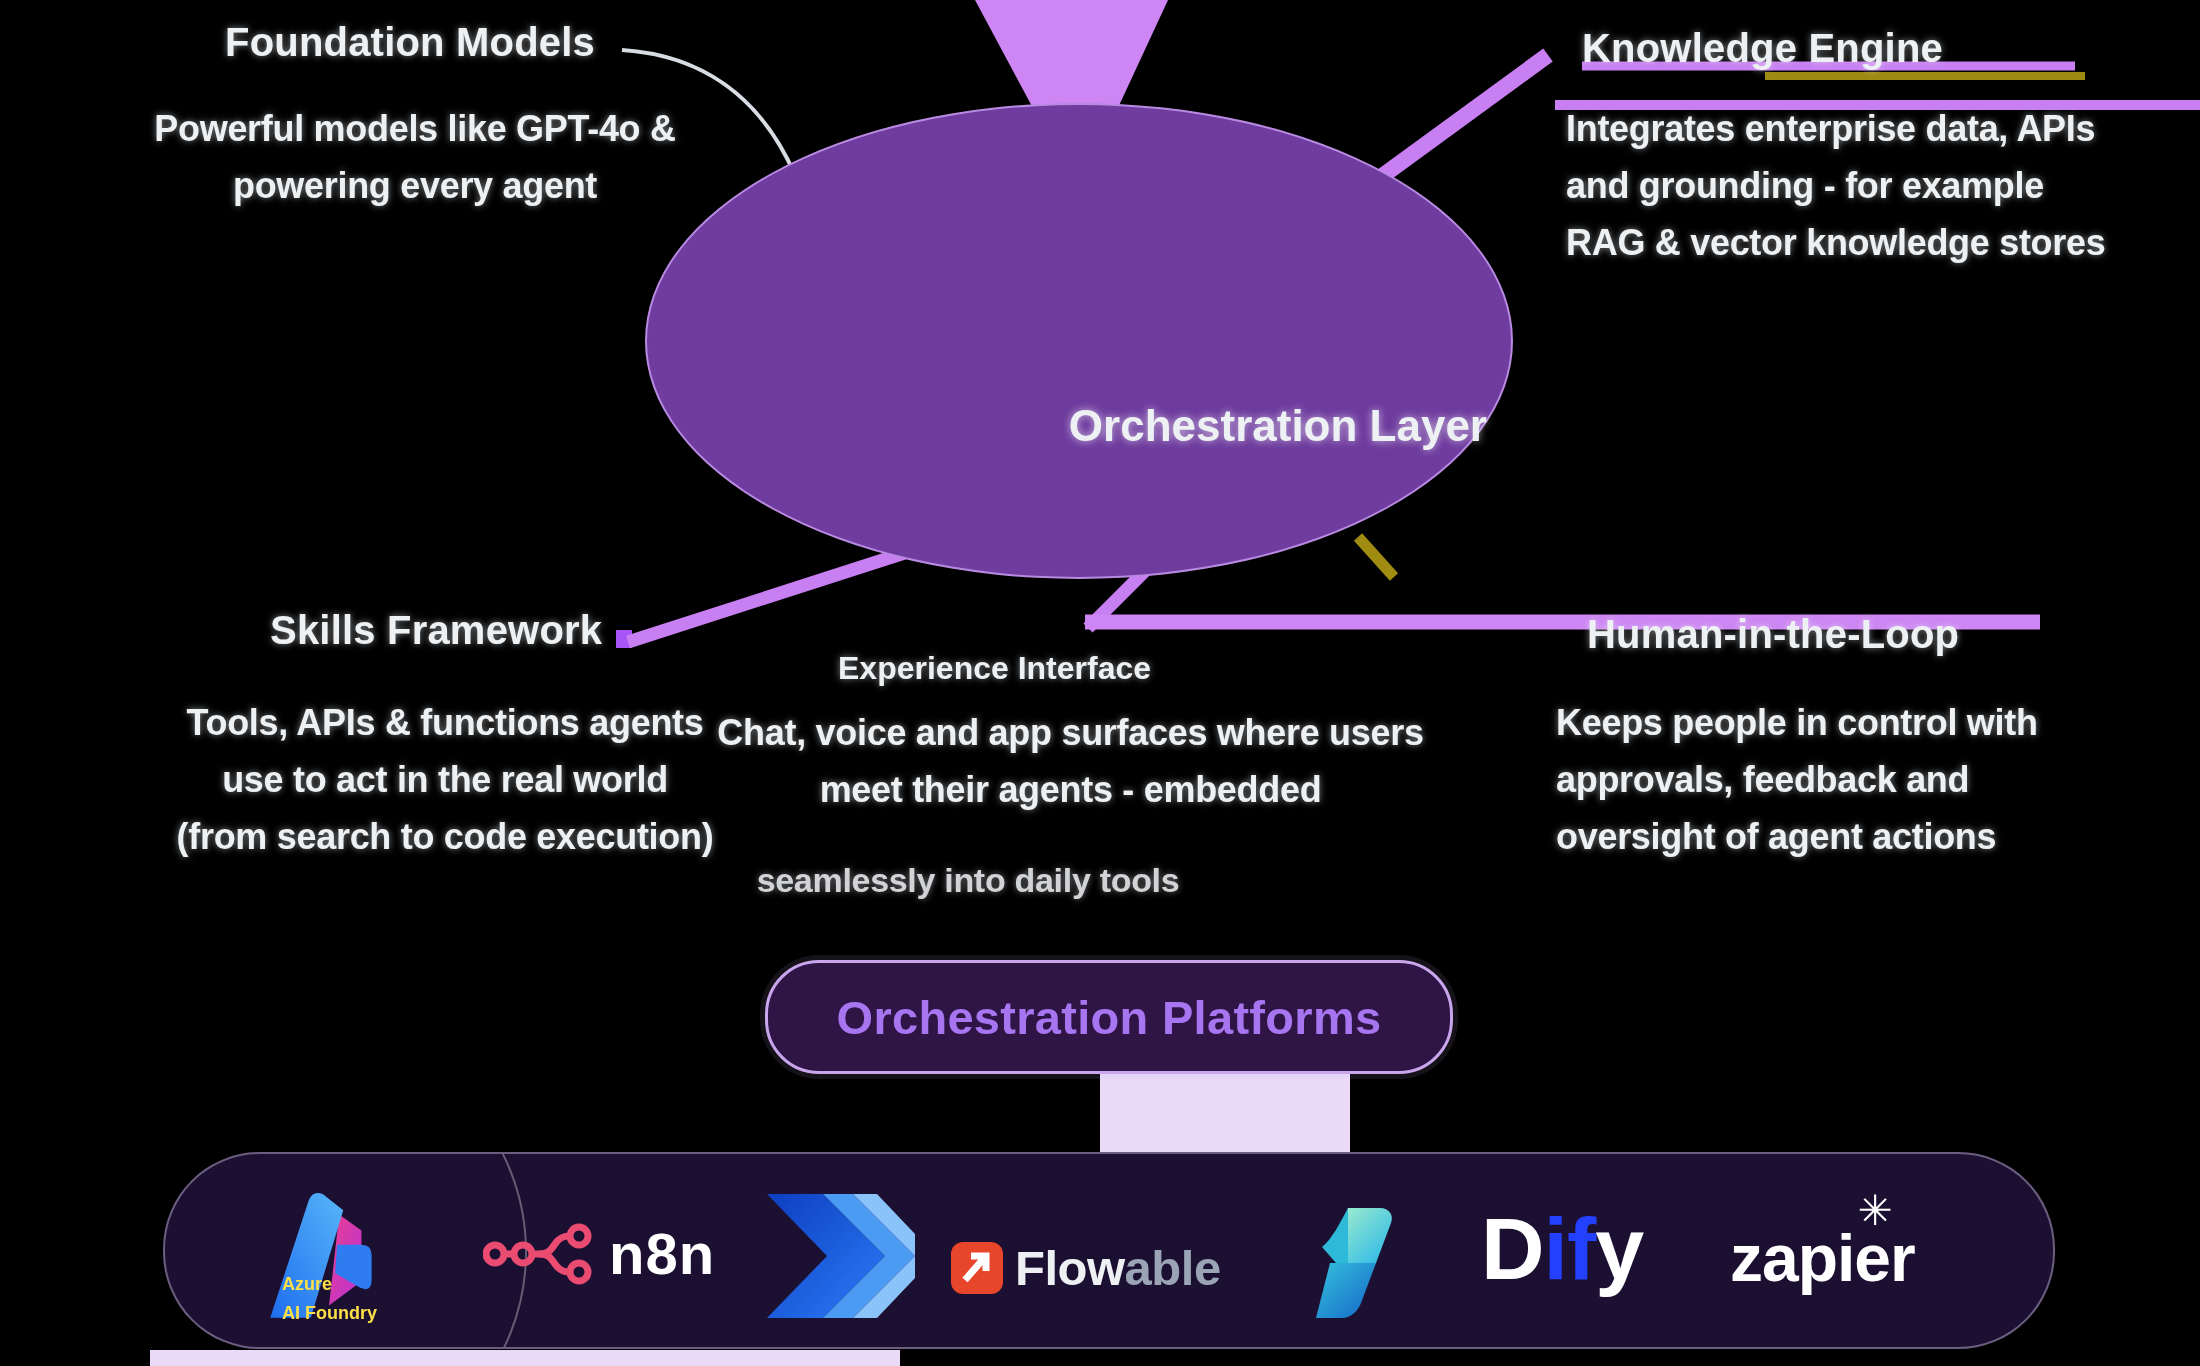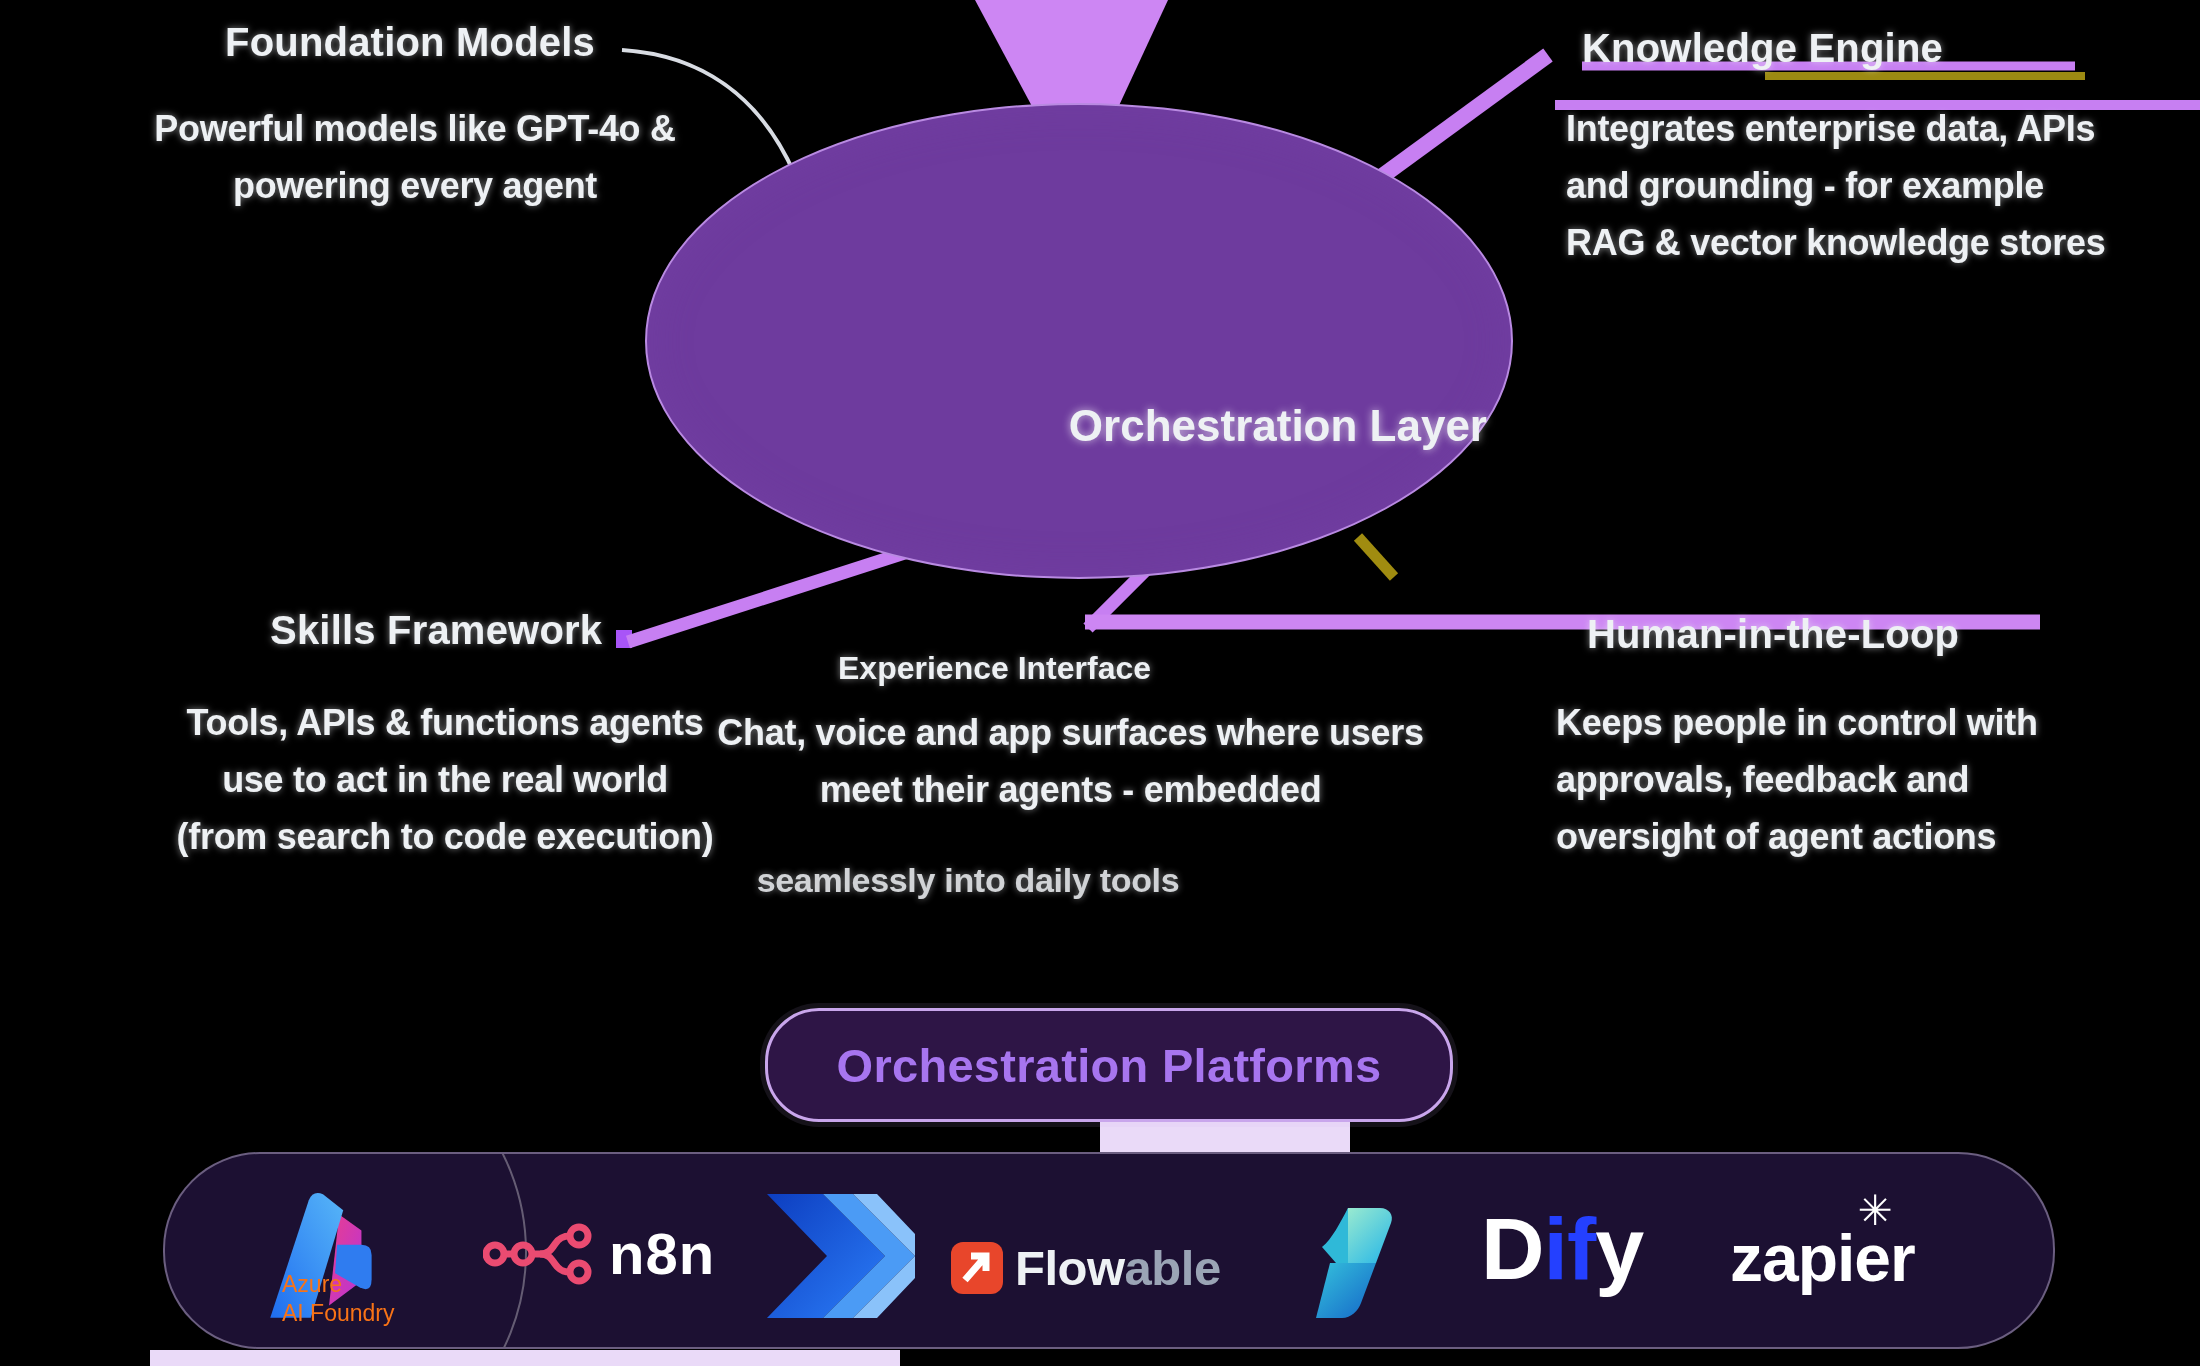--- a/index.html
+++ b/index.html
@@ -32,31 +32,31 @@
   .lbl-hl{left:1587px;top:612px;}
   .par-hl{left:1556px;top:694px;width:570px;text-align:left;}
   .lbl-ex{left:838px;top:650px;width:500px;font-size:32px;position:absolute;
           z-index:3;font-weight:800;color:#eef1f4;}
   .par-ex{left:588px;top:704px;width:965px;text-align:center;}
   .par-ex-tail{left:738px;top:852px;width:460px;text-align:center;opacity:.88;font-size:34px;}
 
   
   .pill{position:absolute;left:765px;top:960px;width:682px;height:108px;border-radius:54px;
         background:#2e1546;border:3px solid #c9a6ec;z-index:3;display:flex;align-items:center;
-        justify-content:center;box-shadow:0 0 0 5px rgba(210,180,245,.10);margin-top:48px;}
+        justify-content:center;box-shadow:0 0 0 5px rgba(210,180,245,.10);}
   .pill span{font-size:47px;font-weight:600;color:#a775ef;letter-spacing:.3px;}
 
   
   .bar{position:absolute;left:163px;top:1152px;width:1888px;height:193px;border-radius:97px;
        background:#1c1032;border:2px solid rgba(205,190,225,.45);z-index:3;overflow:hidden;}
   .bar-ring{position:absolute;left:-78px;top:-122px;width:436px;height:436px;border-radius:50%;
             border:2px solid rgba(255,255,255,.32);}
   .logo{position:absolute;display:flex;align-items:center;}
   .lg-azure{left:85px;top:30px;width:152px;height:152px;}
-  .azure-cap{position:absolute;left:32px;top:86px;font-size:23px;font-weight:400;line-height:29px;color:#f97316;}
+  .azure-cap{position:absolute;left:32px;top:86px;font-size:18px;font-weight:700;line-height:29px;color:#fde047;}
   .lg-n8n{left:318px;top:66px;gap:6px;}
   .n8n-word{font-size:58px;font-weight:700;color:#ffffff;letter-spacing:1px;}
   .lg-pa{left:600px;top:40px;}
   .lg-flow{left:786px;top:86px;gap:12px;}
   .flow-word{font-size:49px;font-weight:700;letter-spacing:-.5px;}
   .flow-white{color:#eef1f4;}
   .flow-gray{color:#9aa4b5;}
   .lg-cp{left:1125px;top:50px;}
   .lg-dify{left:1316px;top:44px;font-size:88px;font-weight:800;letter-spacing:-1px;}
   .dify-w{color:#ffffff;}

